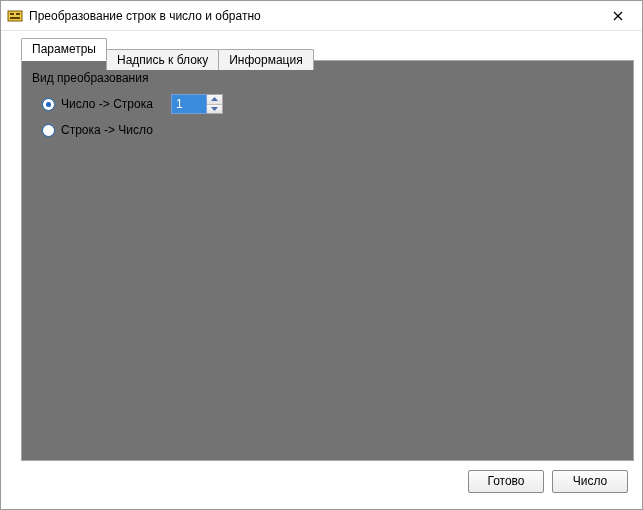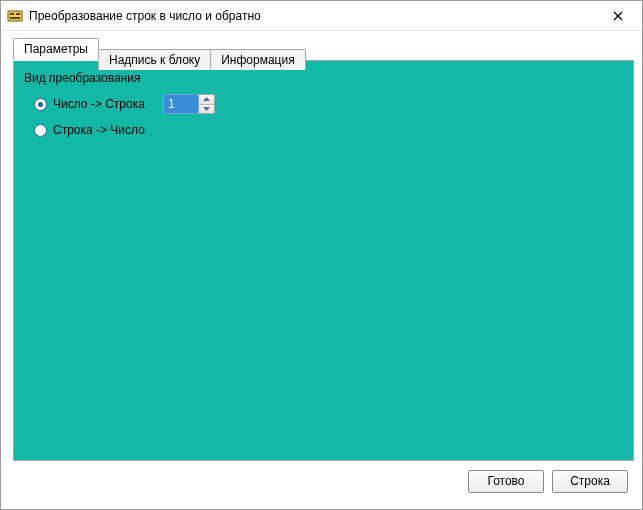--- a/index.html
+++ b/index.html
@@ -55,21 +55,21 @@
     justify-content: center;
     color: #000;
     cursor: pointer;
   }
 
   
   .client {
     flex: 1;
     display: flex;
     flex-direction: column;
-    padding: 6px 8px 8px 12px;
+    padding: 6px 8px 8px 20px;
   }
 
   
   .tabs {
     display: flex;
     align-items: flex-end;
     position: relative;
     z-index: 2;
   }
   .tab {
@@ -91,21 +91,21 @@
     border-bottom: 1px solid #fff;
     height: 23px;
     top: 1px;
     z-index: 3;
   }
   .tab + .tab { margin-left: -1px; }
 
   .tab-page {
     flex: 1;
     border: 1px solid #a7a7a7;
-    background: #14b8a6;
+    background: #737373;
     padding: 10px 10px;
     position: relative;
     z-index: 1;
   }
 
   .section-label {
     font-size: 12px;
     margin-bottom: 8px;
   }
 
@@ -263,16 +263,16 @@
       </div>
 
       <div class="option-row">
         <span class="radio"></span>
         <span class="radio-label">Строка -&gt; Число</span>
       </div>
     </div>
 
     <div class="footer">
       <button class="btn">Готово</button>
-      <button class="btn">Строка</button>
+      <button class="btn">Число</button>
     </div>
   </div>
 </div>
 
 </body></html>

